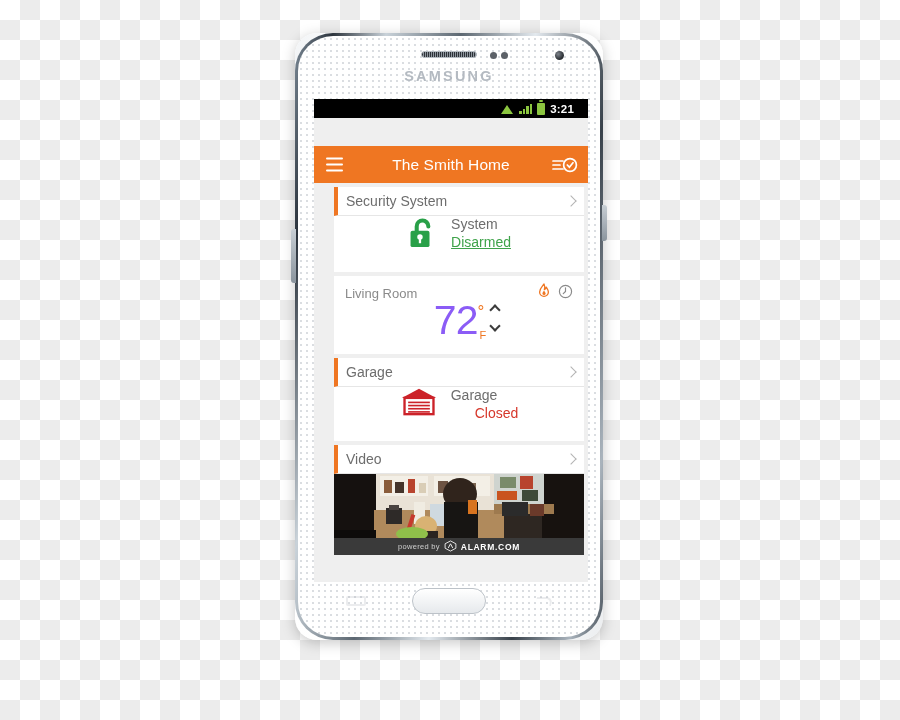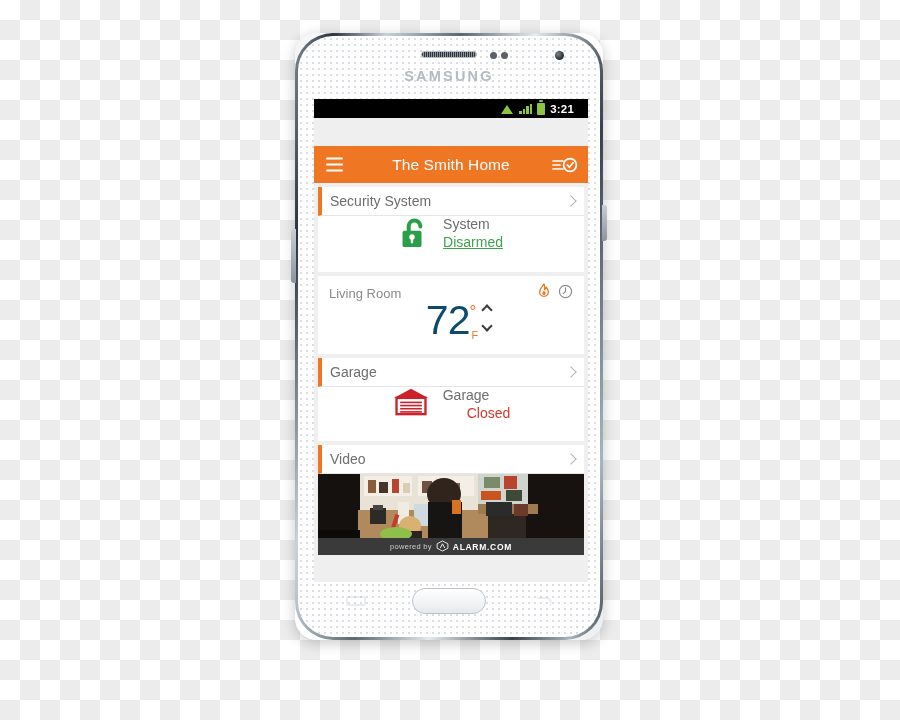--- a/index.html
+++ b/index.html
@@ -149,21 +149,21 @@
   .appbar-title {
     flex: 1; text-align: center; color: #fff;
     font-size: 15.5px; letter-spacing: .1px;
   }
   .appbar-action {
     position: absolute; right: 10px; top: 50%; transform: translateY(-50%);
     width: 26px; height: 18px;
   }
 
   
-  .content { height: calc(483px - 19px - 37px); background: #efefef; overflow: hidden; }
+  .content { height: calc(483px - 19px - 37px); background: #efefef; overflow: hidden; padding-left: 16px; }
 
   .card { background: #fff; margin: 4px 4px 0 4px; }
   .card-head {
     height: 29px; display: flex; align-items: center;
     border-left: 4px solid #ef7622;
     border-bottom: 1px solid #e6e6e6;
     padding-left: 8px; padding-right: 9px;
   }
   .card-head-title { flex: 1; font-size: 14px; color: #6d6d6d; }
   .chev-right { width: 8px; height: 8px;
@@ -181,21 +181,21 @@
   
   .thermo-body { display: block; height: 78px; padding: 7px 11px 0 11px; position: relative; }
   .thermo-row1 { display: flex; align-items: center; }
   .thermo-room { flex: 1; font-size: 13px; color: #8a8a8a; }
   .thermo-icons { display: flex; align-items: center; gap: 7px; }
   .thermo-row2 {
     display: flex; align-items: flex-start; justify-content: center;
     margin-top: -2px; padding-left: 18px;
   }
   .temp-num {
-    font-size: 41px; color: #0c4a6e; line-height: .95; letter-spacing: -1px; text-align: right;
+    font-size: 41px; color: #8b5cf6; line-height: .95; letter-spacing: -1px; text-align: right;
   }
   .temp-unit { display: flex; flex-direction: column; margin-top: 2px; }
   .temp-deg { font-size: 17px; color: #ef7622; line-height: 1; }
   .temp-f { font-size: 11px; color: #ef7622; margin-left: 2px; margin-top: 9px; }
   .stepper { display: flex; flex-direction: column; gap: 5px; margin-left: 5px; margin-top: 5px; }
   .chev-v { width: 11px; height: 11px; }
   .chev-v i {
     display: block; width: 8px; height: 8px;
     border-left: 2.6px solid #3c3c3c; border-bottom: 2.6px solid #3c3c3c;
   }

